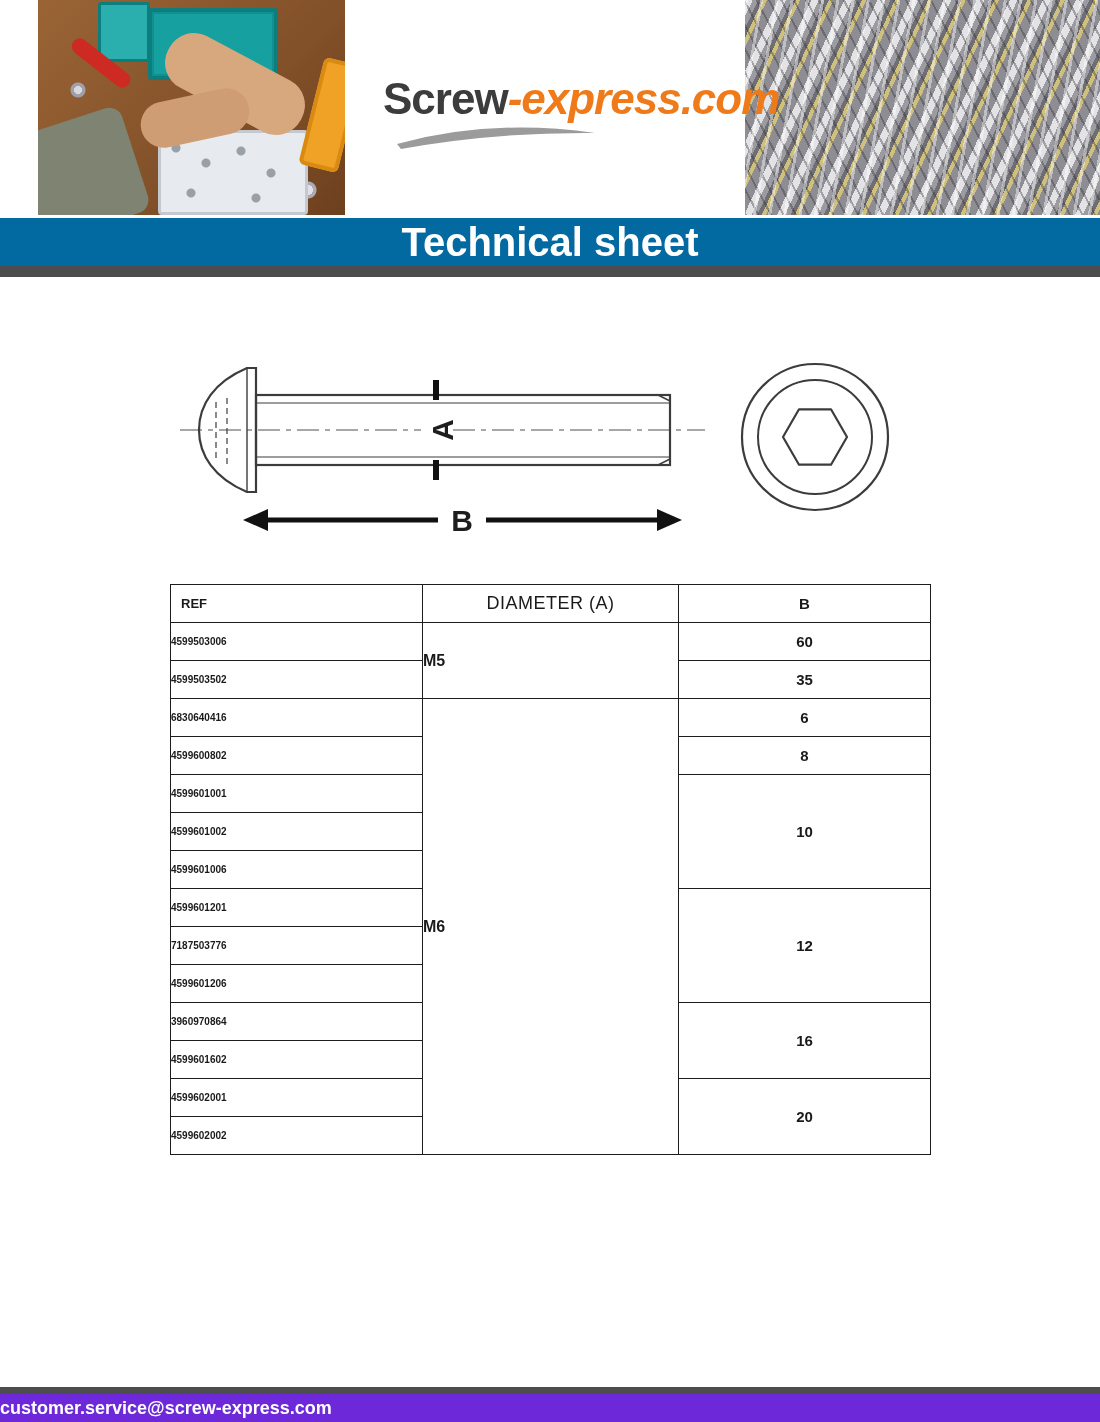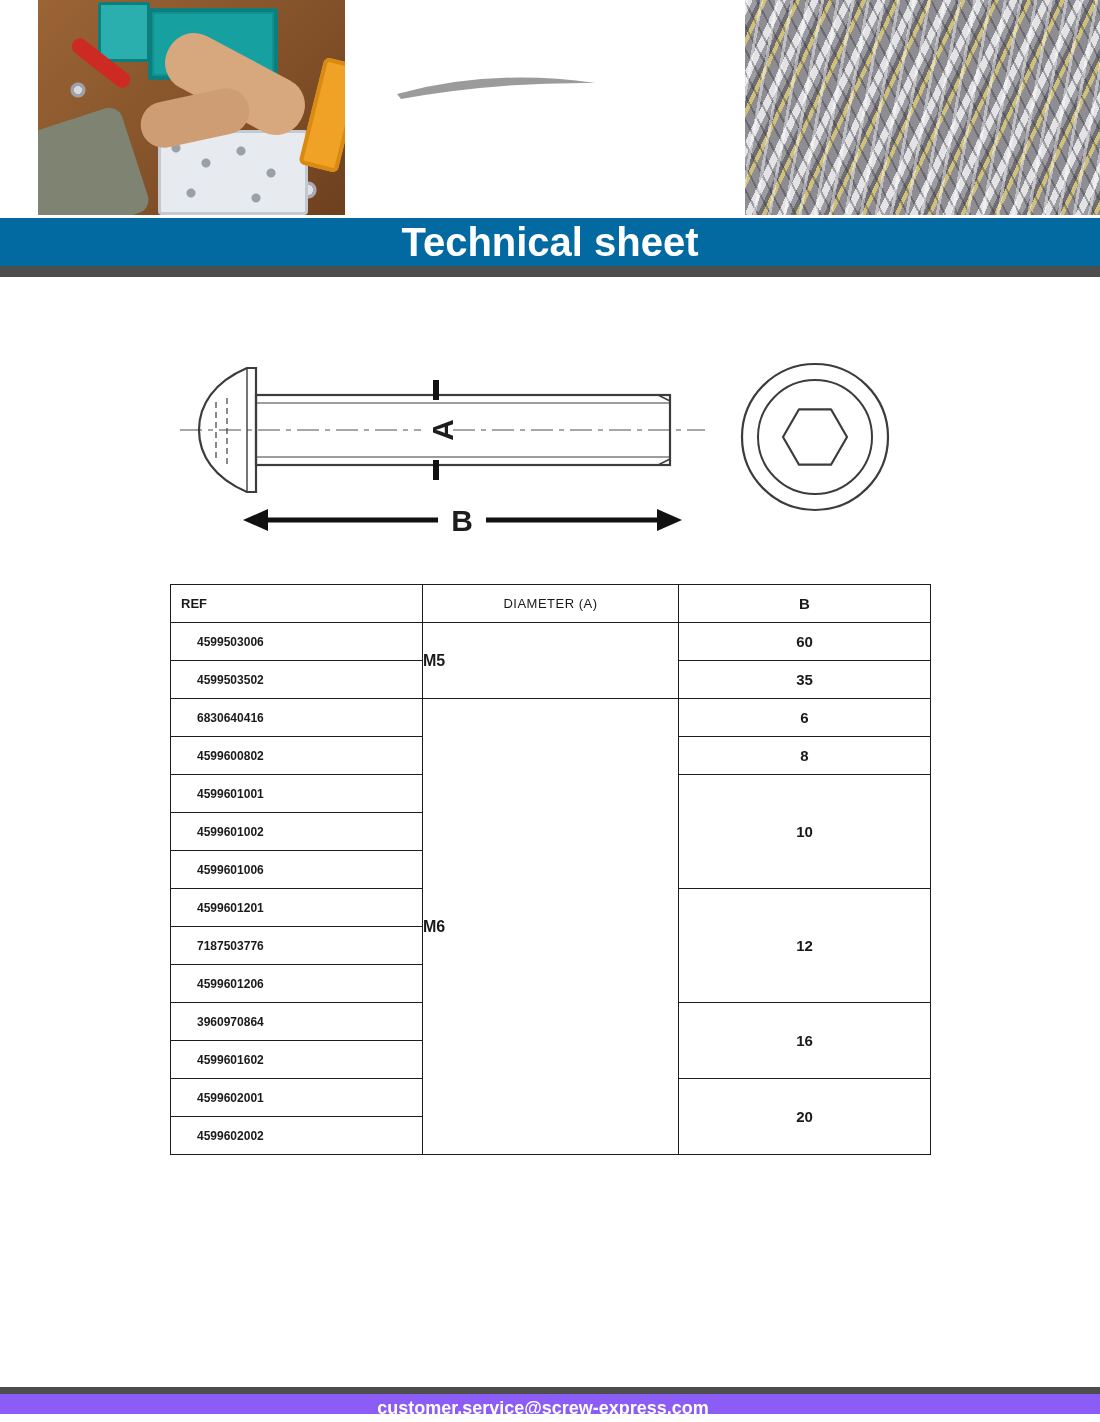--- a/index.html
+++ b/index.html
@@ -70,51 +70,54 @@
   }
 
   
   .spec-table-wrap { position:absolute; left:170px; top:584px; width:760px; }
   table.spec { width:760px; border-collapse:collapse; table-layout:fixed; }
   table.spec col.c-ref { width:252px; }
   table.spec col.c-dia { width:256px; }
   table.spec col.c-b   { width:252px; }
   table.spec td, table.spec th { border:1.5px solid #1c1c1c; height:38px; color:#1a1a1a; }
   th.ref-h   { text-align:left; padding-left:10px; font-size:13px; font-weight:bold; }
-  th.dia-h   { text-align:center; font-size:13px; font-weight:normal; letter-spacing:.5px; color:#2a2a2a; }
+  th.dia-h   { text-align:center; font-size:18px; font-weight:normal; letter-spacing:.5px; color:#2a2a2a; }
   th.b-h     { text-align:center; font-size:15px; font-weight:bold; }
-  td.ref-cell{ text-align:left; padding-left:26px; font-size:12px; font-weight:bold; }
+  td.ref-cell{ text-align:left; padding-left:0; font-size:10px; font-weight:bold; }
   td.dia-cell{ text-align:left; font-size:16px; font-weight:bold; }
   td.b-cell  { text-align:center; font-size:15px; font-weight:bold; }
 
   
   .footer-line { position:absolute; top:1387px; left:0; width:1100px; height:7px; background:#4d4d4d; }
   .footer-bar  {
-    position:absolute; top:1394px; left:0; width:1100px; height:20px;
-    background:#8b5cf6; color:#ffffff; font-size:18px; font-weight:bold;
-    line-height:28px; text-align:center; padding-right:14px;
+    position:absolute; top:1394px; left:0; width:1100px; height:28px;
+    background:#6d28d9; color:#ffffff; font-size:18px; font-weight:bold;
+    line-height:28px; text-align:left; padding-right:14px;
   }
 </style>
 </head>
 <body>
 
 <div class="photo photo-left">
   <div class="sleeve"></div>
   <div class="tray-teal"></div>
   <div class="tray-teal2"></div>
   <div class="tray-light"></div>
   <div class="hand"></div>
   <div class="hand2"></div>
   <div class="tool-orange"></div>
   <div class="screwdriver"></div>
 </div>
 
 <div class="photo photo-right"></div>
 
 <div class="logo">
+  <div class="logo-line">
+    <span class="logo-main">Screw</span><span class="logo-accent">-express.com</span>
+  </div>
   <svg class="logo-swoosh" width="210" height="24" viewBox="0 0 210 24">
     <path d="M6,18 Q100,-8 204,7 Q104,6 10,23 Z" fill="#9b9b9b"></path>
   </svg>
 </div>
 
 <div class="banner">Technical sheet</div>
 <div class="banner-underline"></div>
 
 <div class="drawing">
   <svg width="770" height="200" viewBox="0 0 770 200">

